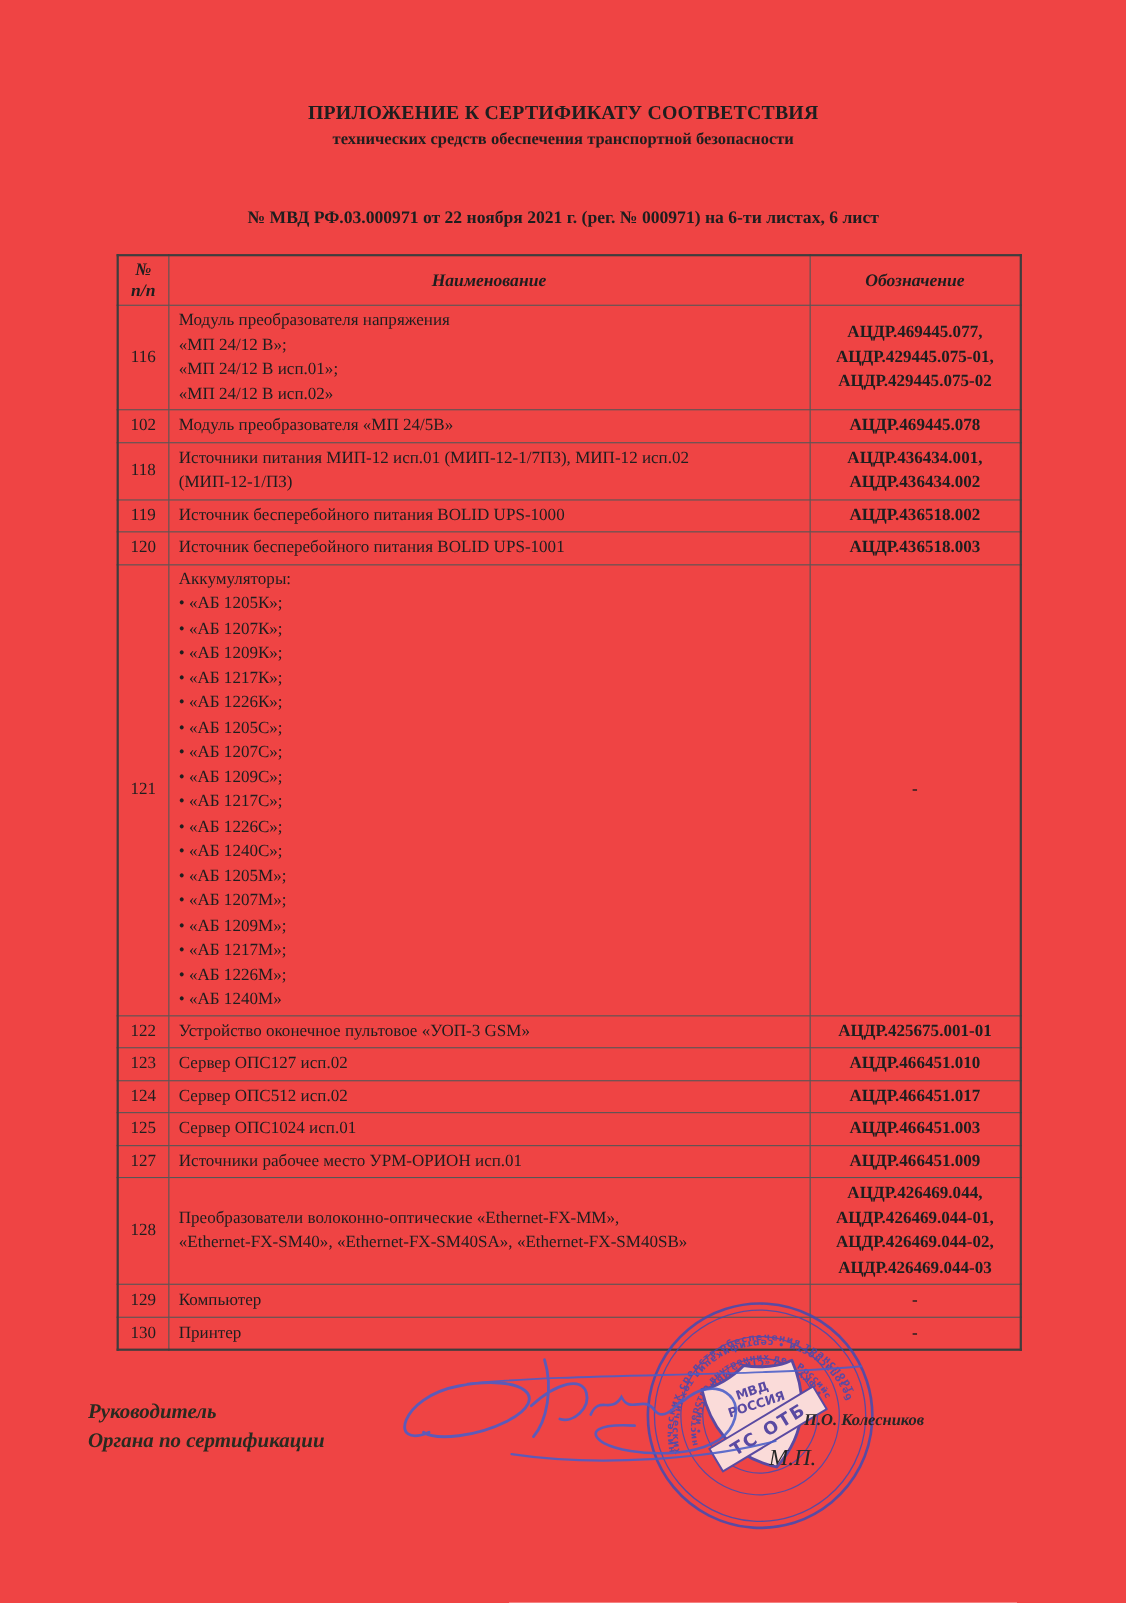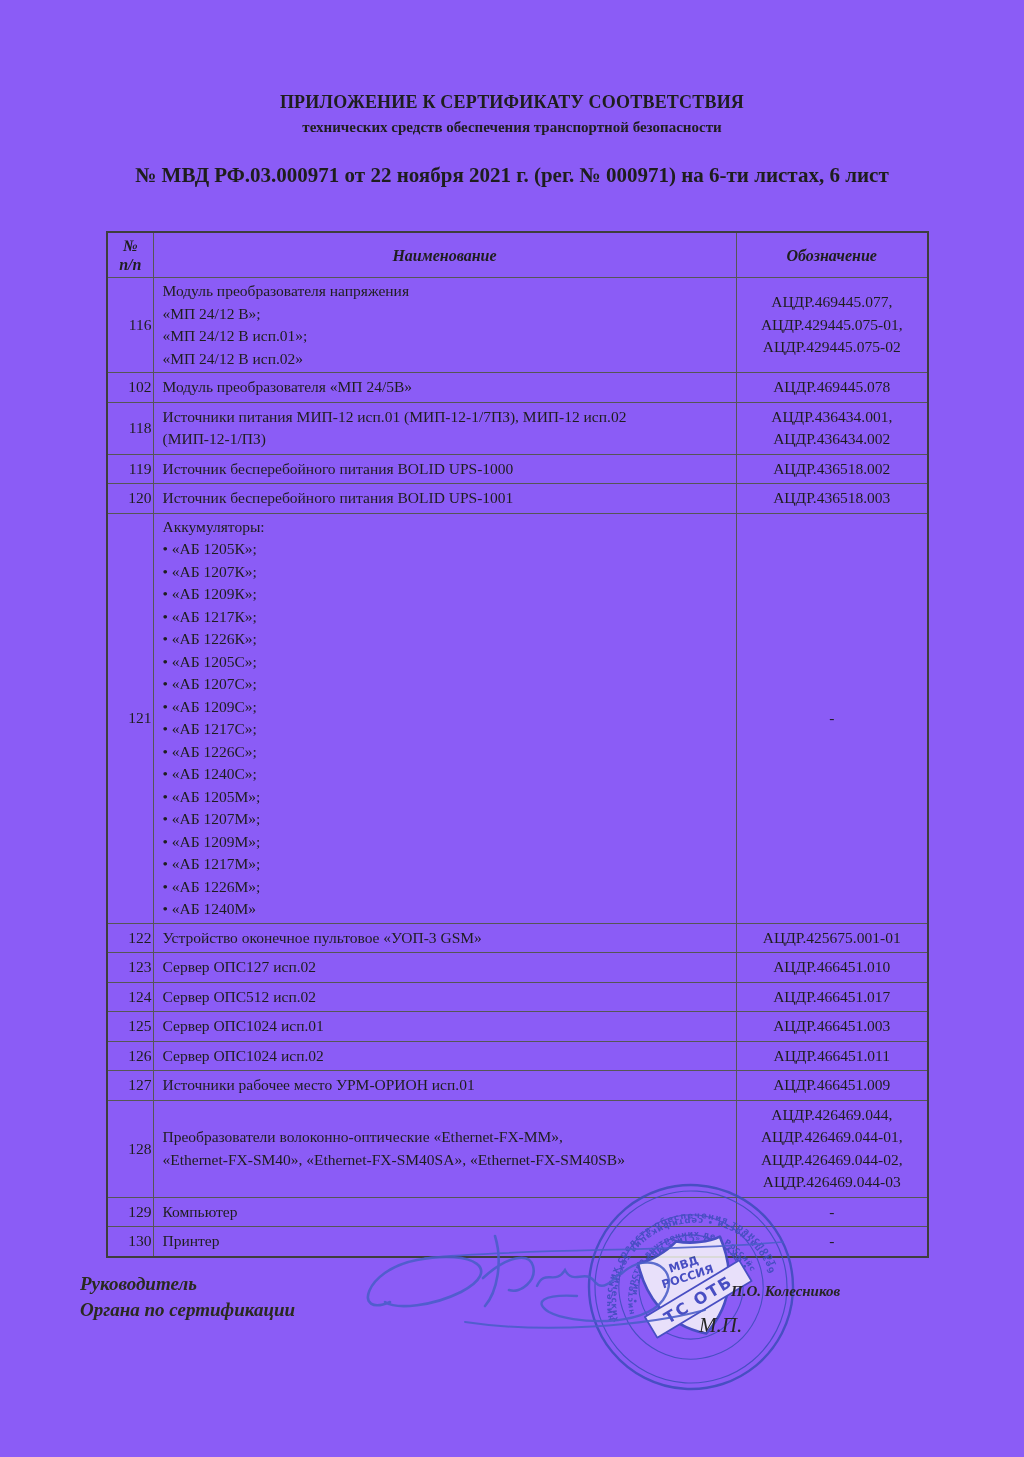--- a/index.html
+++ b/index.html
@@ -1,40 +1,40 @@
 <!DOCTYPE html>
 <html><head>
 <meta charset="utf-8">
 <style>
   html,body{margin:0;padding:0;}
   body{background:#ffffff;}
   .page{
     position:relative;width:1024px;height:1457px;margin:0 auto;
-    background:#8b5cf6;color:#1e1e1e;
+    background:#ef4444;color:#1e1e1e;
     font-family:"Liberation Serif", serif;overflow:hidden;
   }
   .center-line{position:absolute;left:0;right:0;text-align:center;font-weight:bold;}
   .doc-title{top:92px;font-size:18px;letter-spacing:.2px;}
   .doc-sub1{top:119px;font-size:15px;}
   .doc-sub2{top:142px;font-size:15px;}
-  .doc-reg{top:163px;font-size:21px;}
+  .doc-reg{top:190px;font-size:16px;}
 
   table.items{
     position:absolute;top:231px;left:106px;width:821px;
     border-collapse:collapse;table-layout:fixed;
     font-size:15.5px;border:2px solid #3e3e3e;
   }
   table.items th, table.items td{
     border:1px solid #565656;vertical-align:middle;
   }
   th{font-style:italic;font-weight:bold;font-size:16px;
      padding:3px 2px;line-height:19px;white-space:pre-line;text-align:center;}
-  td.num{text-align:right;padding:2px 1px;}
+  td.num{text-align:center;padding:2px 1px;}
   td.name{padding:2px 9px;white-space:pre-line;line-height:22.5px;text-align:left;margin-left:36px;}
-  td.desig{padding:3px 4px;white-space:pre-line;line-height:22.5px;text-align:center;}
+  td.desig{padding:3px 4px;white-space:pre-line;line-height:22.5px;text-align:center;font-weight:bold;}
 
   .role-line{position:absolute;left:80px;font-size:19px;font-weight:bold;font-style:italic;color:#2a2a20;margin-top:21px;}
   .role-1{top:1252px;}
   .role-2{top:1278px;}
   .signer-name{position:absolute;left:731px;top:1283px;font-size:15px;font-weight:bold;
     font-style:italic;color:#262626;z-index:4;}
   .seal-mark{position:absolute;left:699px;top:1313px;font-size:21px;font-weight:normal;
     font-style:italic;color:#262626;z-index:4;}
 
   .stamp-svg{position:absolute;left:584px;top:1180px;z-index:2;}
@@ -132,25 +132,20 @@
         <td class="num">124</td>
         <td class="name">Сервер ОПС512 исп.02</td>
         <td class="desig">АЦДР.466451.017</td>
       </tr>
       <tr>
         <td class="num">125</td>
         <td class="name">Сервер ОПС1024 исп.01</td>
         <td class="desig">АЦДР.466451.003</td>
       </tr>
       <tr>
-        <td class="num">126</td>
-        <td class="name">Сервер ОПС1024 исп.02</td>
-        <td class="desig">АЦДР.466451.011</td>
-      </tr>
-      <tr>
         <td class="num">127</td>
         <td class="name">Источники рабочее место УРМ-ОРИОН исп.01</td>
         <td class="desig">АЦДР.466451.009</td>
       </tr>
       <tr>
         <td class="num">128</td>
         <td class="name">Преобразователи волоконно-оптические «Ethernet-FX-MM»,
 «Ethernet-FX-SM40», «Ethernet-FX-SM40SA», «Ethernet-FX-SM40SB»</td>
         <td class="desig">АЦДР.426469.044,
 АЦДР.426469.044-01,

